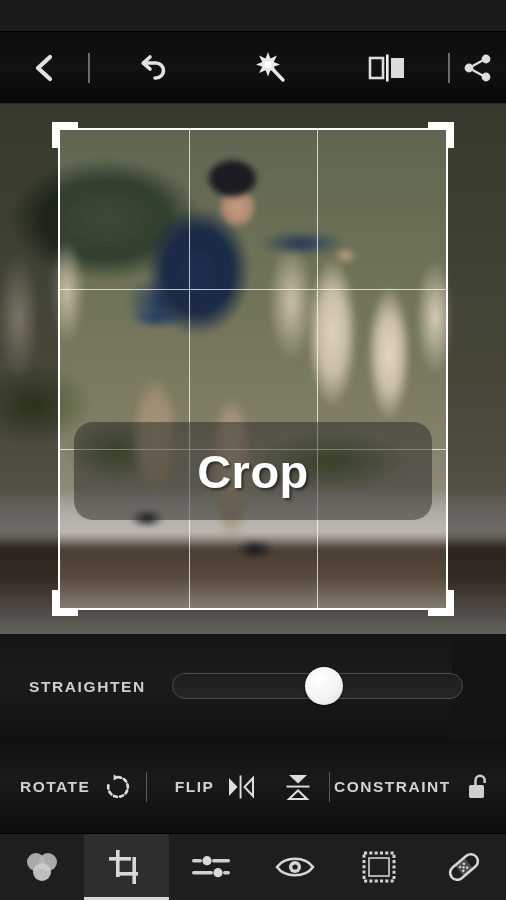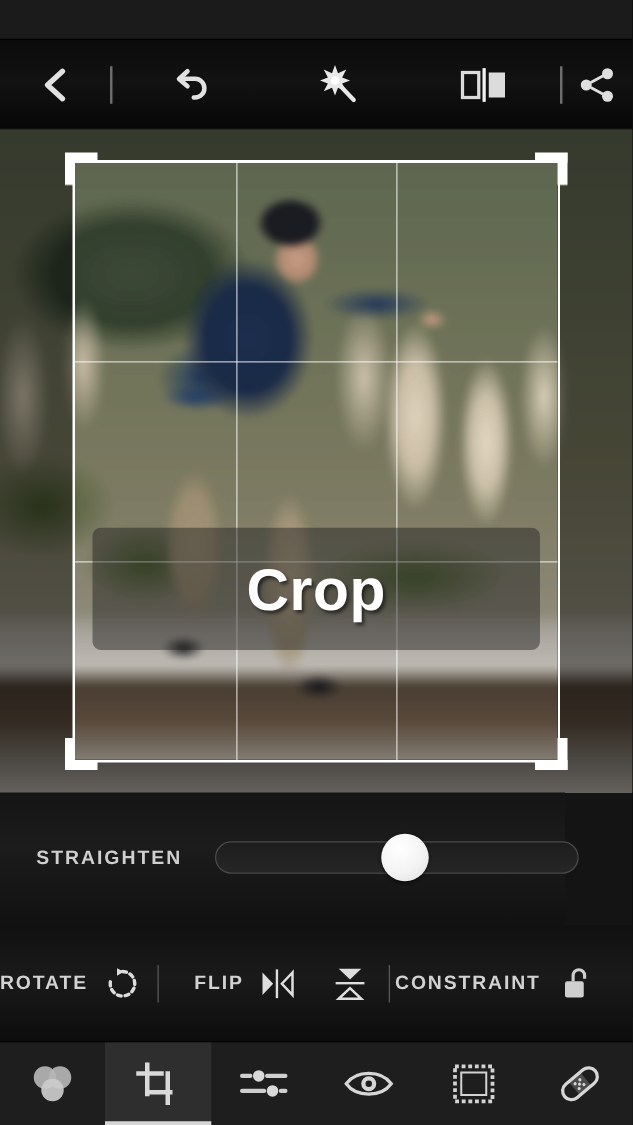--- a/index.html
+++ b/index.html
@@ -147,21 +147,21 @@
   .h-bl .bar-v { left:0; bottom:0; width:8px; height:26px; }
   .h-br .bar-h { right:0; bottom:0; width:26px; height:8px; }
   .h-br .bar-v { right:0; bottom:0; width:8px; height:26px; }
 
   
   .plate {
     position: absolute;
     left: 74px; top: 318px;
     width: 358px; height: 98px;
     background: rgba(30,30,30,0.46);
-    border-radius: 7px;
+    border-radius: 19px;
     display: flex; align-items: center; justify-content: center;
   }
   .plate span {
     color: #ffffff;
     font-size: 47px;
     font-weight: bold;
     letter-spacing: 0.5px;
     text-shadow: 2px 2px 3px rgba(0,0,0,0.55);
   }
 
@@ -318,21 +318,21 @@
   </div>
 
   <div class="straighten">
     <div class="lbl">STRAIGHTEN</div>
   </div>
   <div class="slider">
     <div class="knob"></div>
   </div>
 
   <div class="rowtools">
-    <div class="rt-lbl" style="">ROTATE</div>
+    <div class="rt-lbl" style="margin-left:20px">ROTATE</div>
     <div class="rt-btn" style="width:56px">
       <svg width="28" height="28" viewBox="0 0 28 28">
         <path d="M14 4.2 a9.8 9.8 0 1 1 -9.2 6.4" fill="none" stroke="#dcdcdc" stroke-width="2.7" stroke-linecap="round" stroke-dasharray="3.2 3.1"></path>
         <path d="M9.6 1.6 L15.2 4.4 L9.6 7.6 Z" fill="#dcdcdc"></path>
       </svg>
     </div>
     <div class="rt-sep"></div>
     <div class="rt-lbl" style="margin-left:28px">FLIP</div>
     <div class="rt-btn" style="width:54px">
       <svg width="30" height="26" viewBox="0 0 30 26">

